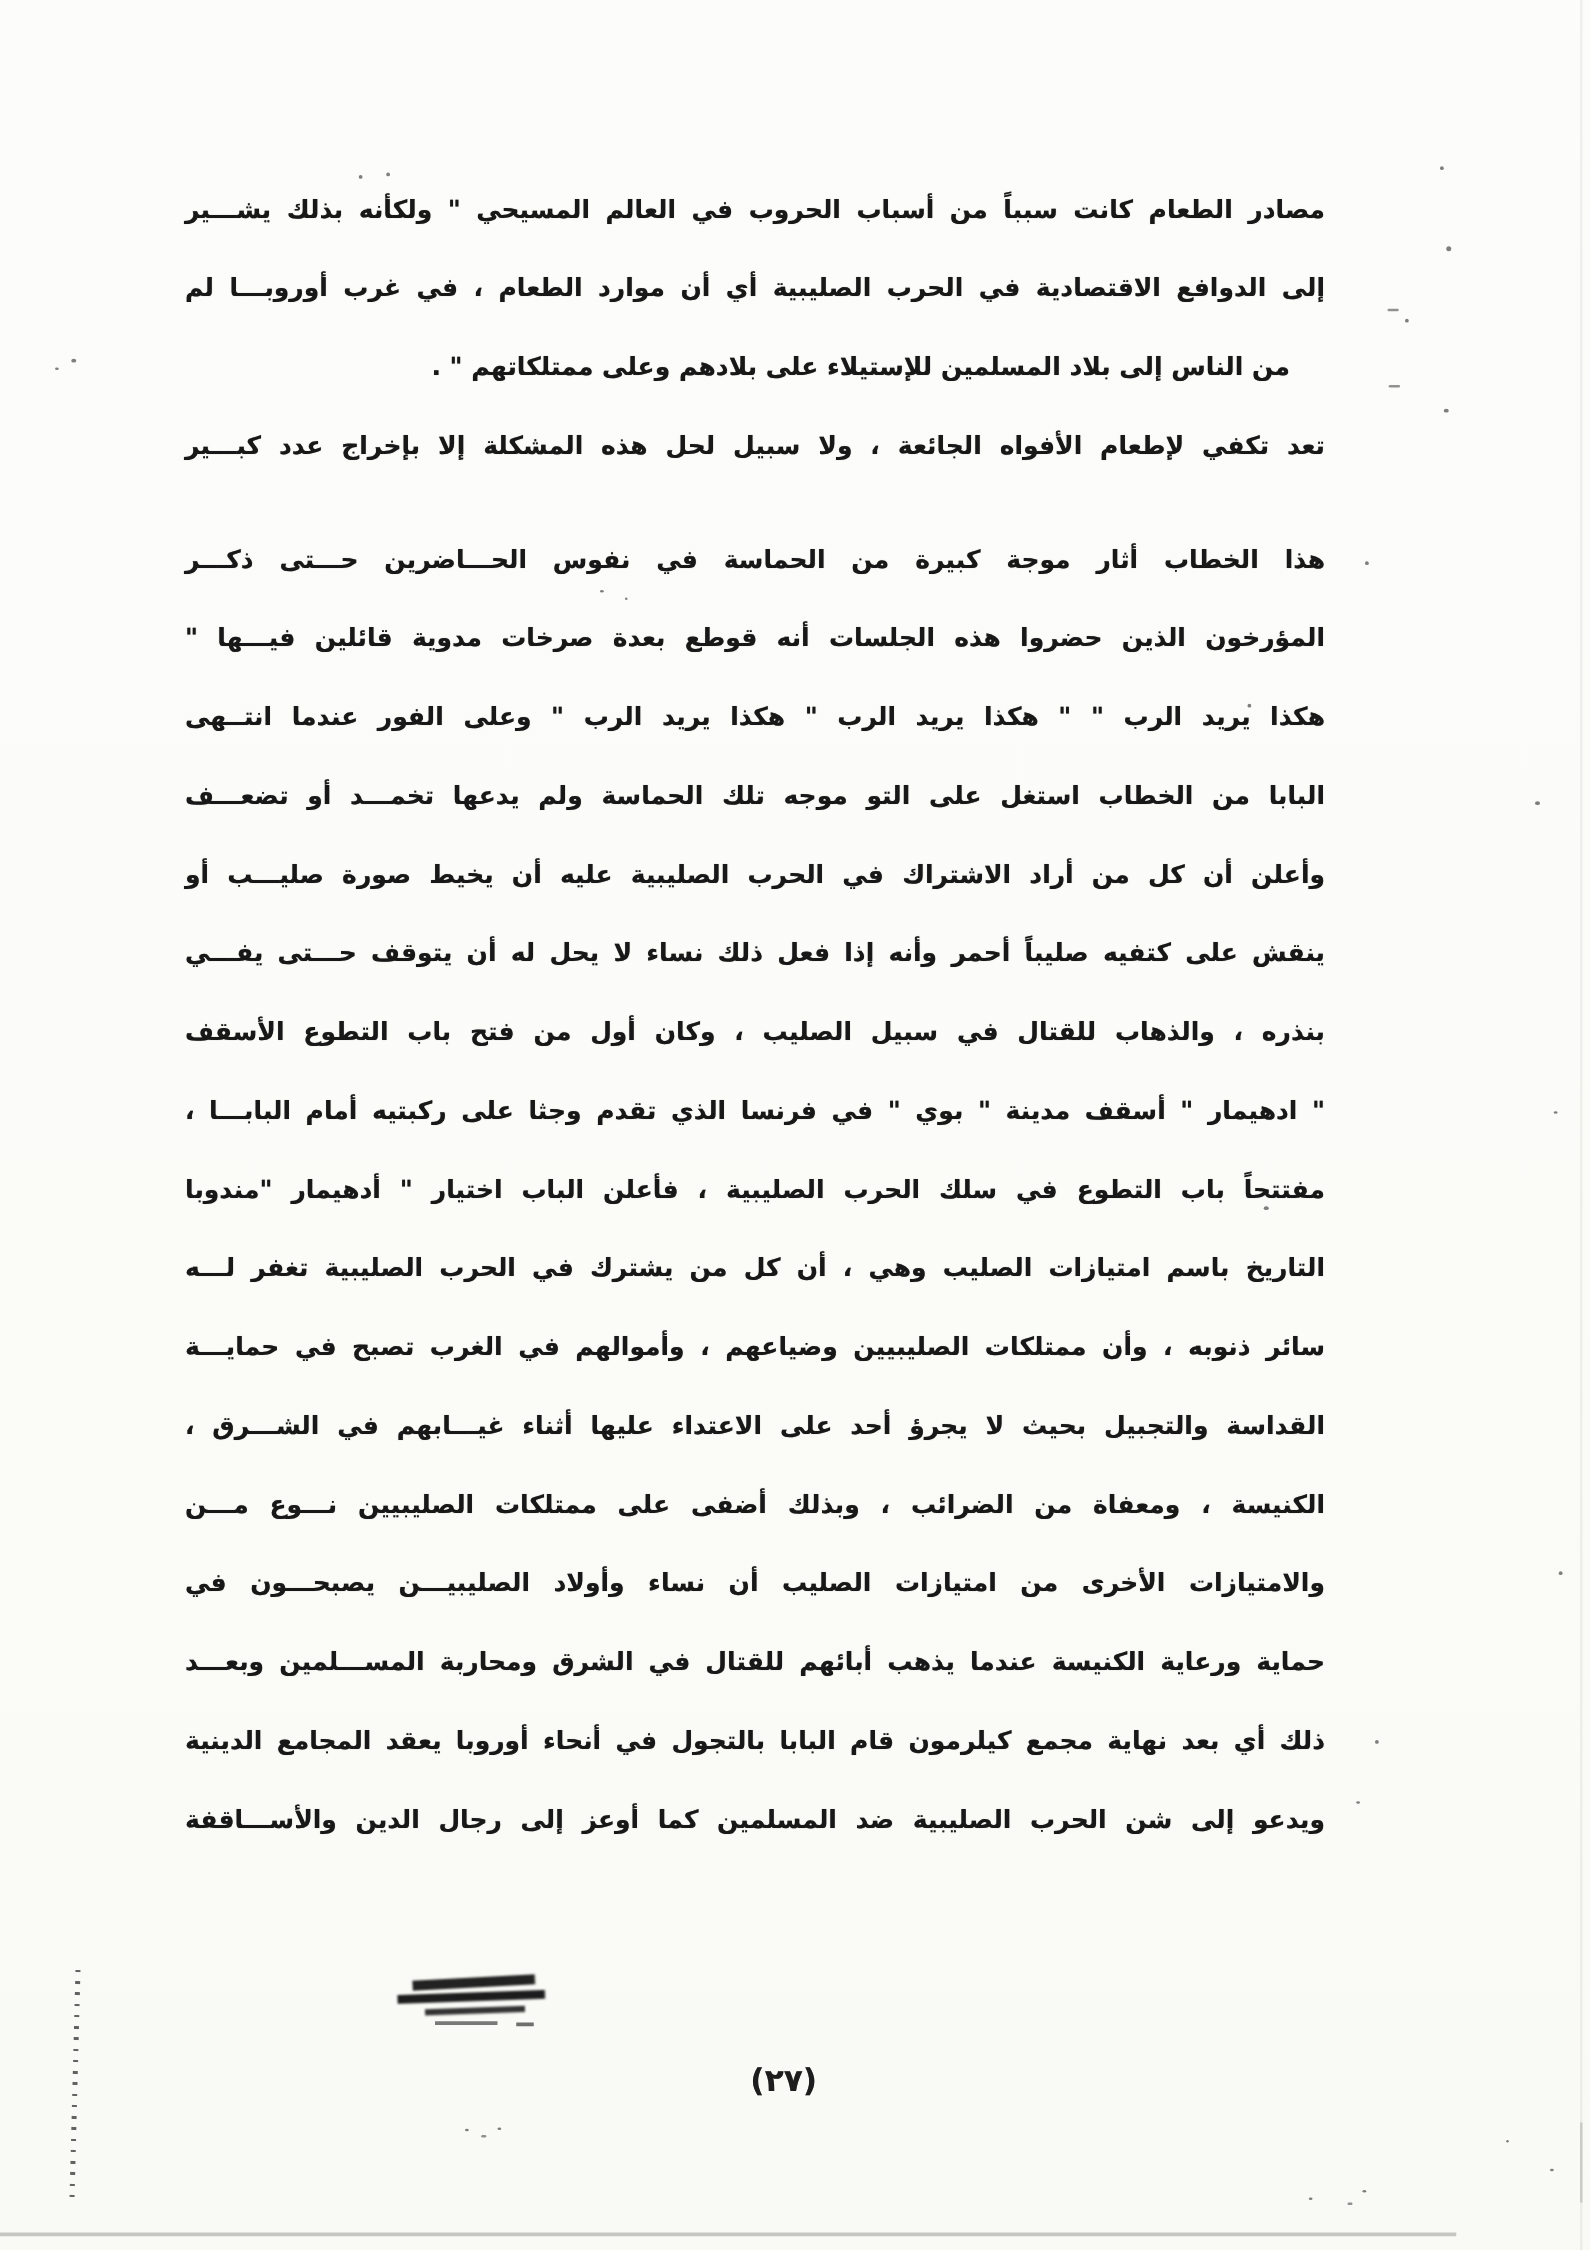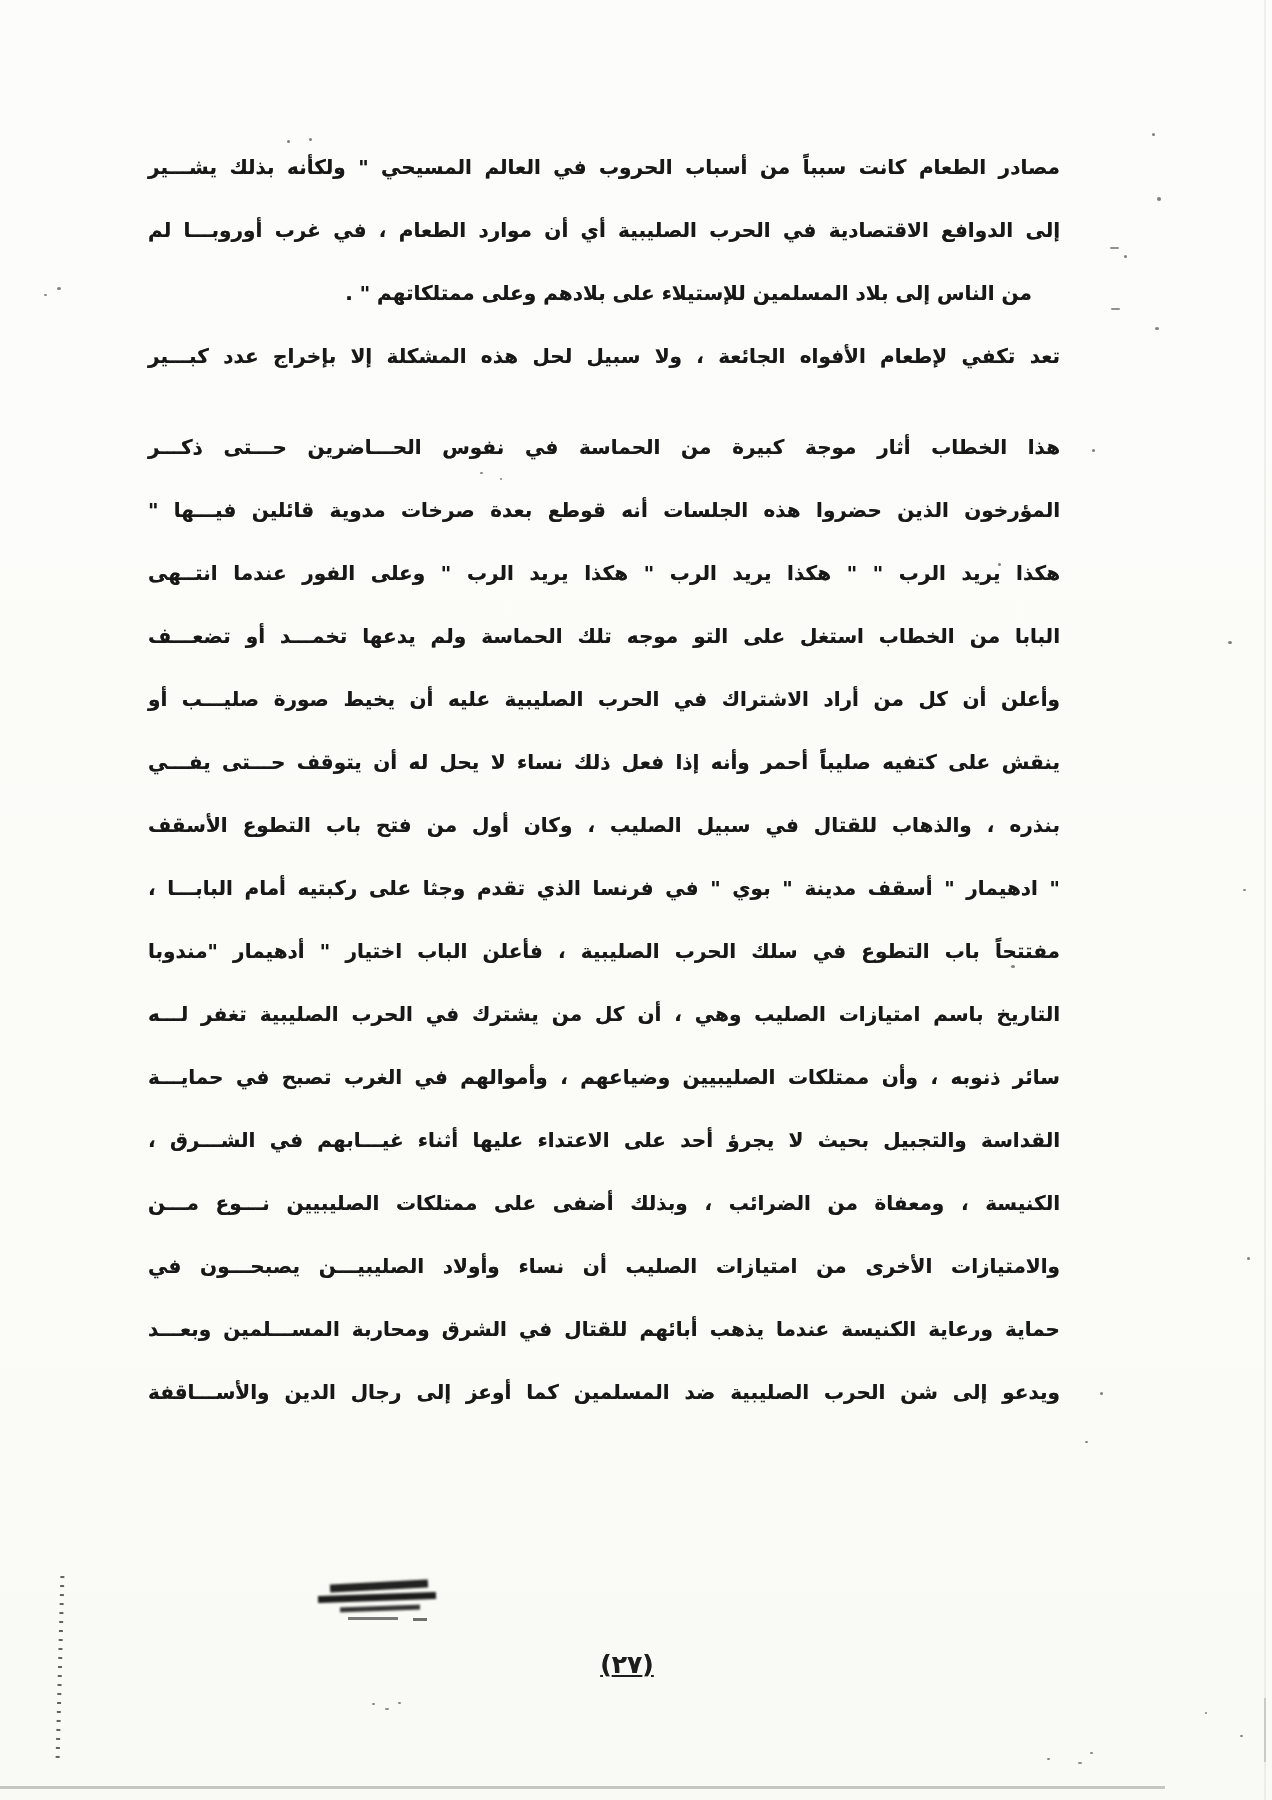--- a/index.html
+++ b/index.html
@@ -34,21 +34,20 @@
   }
   .para2{margin-top:28px;}
   .page-number{
     position:absolute;
     top:1650px;left:0;width:1254px;
     text-align:center;
     direction:rtl;
     font-size:25px;font-weight:bold;
     color:#1d1d1d;
     text-shadow:0 0 .5px rgba(0,0,0,.5);
-    text-decoration:underline;
   }
   .speck{
     position:absolute;
     background:#3a3a3a;border-radius:50%;
     opacity:.65;
   }
   .dash{
     position:absolute;
     background:#4a4a4a;border-radius:1px;
     opacity:.6;
@@ -101,20 +100,21 @@
       <div class="line">ينقش على كتفيه صليباً أحمر وأنه إذا فعل ذلك نساء لا يحل له أن يتوقف حـــتى يفـــي</div>
       <div class="line">بنذره ، والذهاب للقتال في سبيل الصليب ، وكان أول من فتح باب التطوع الأسقف</div>
       <div class="line">" ادهيمار " أسقف مدينة " بوي " في فرنسا الذي تقدم وجثا على ركبتيه أمام البابـــا ،</div>
       <div class="line">مفتتحاً باب التطوع في سلك الحرب الصليبية ، فأعلن الباب اختيار " أدهيمار "مندوبا</div>
       <div class="line">التاريخ باسم امتيازات الصليب وهي ، أن كل من يشترك في الحرب الصليبية تغفر لـــه</div>
       <div class="line">سائر ذنوبه ، وأن ممتلكات الصليبيين وضياعهم ، وأموالهم في الغرب تصبح في حمايـــة</div>
       <div class="line">القداسة والتجبيل بحيث لا يجرؤ أحد على الاعتداء عليها أثناء غيـــابهم في الشـــرق ،</div>
       <div class="line">الكنيسة ، ومعفاة من الضرائب ، وبذلك أضفى على ممتلكات الصليبيين نـــوع مـــن</div>
       <div class="line">والامتيازات الأخرى من امتيازات الصليب أن نساء وأولاد الصليبيـــن يصبحـــون في</div>
       <div class="line">حماية ورعاية الكنيسة عندما يذهب أبائهم للقتال في الشرق ومحاربة المســـلمين وبعـــد</div>
+      <div class="line">ذلك أي بعد نهاية مجمع كيلرمون قام البابا بالتجول في أنحاء أوروبا يعقد المجامع الدينية</div>
       <div class="line">ويدعو إلى شن الحرب الصليبية ضد المسلمين كما أوعز إلى رجال الدين والأســـاقفة</div>
     </div>
   </div>
 
   <div class="page-number">(٢٧)</div>
 
   <div class="stamp-smudge">
     <div class="s1"></div>
     <div class="s2"></div>
     <div class="s3"></div>

